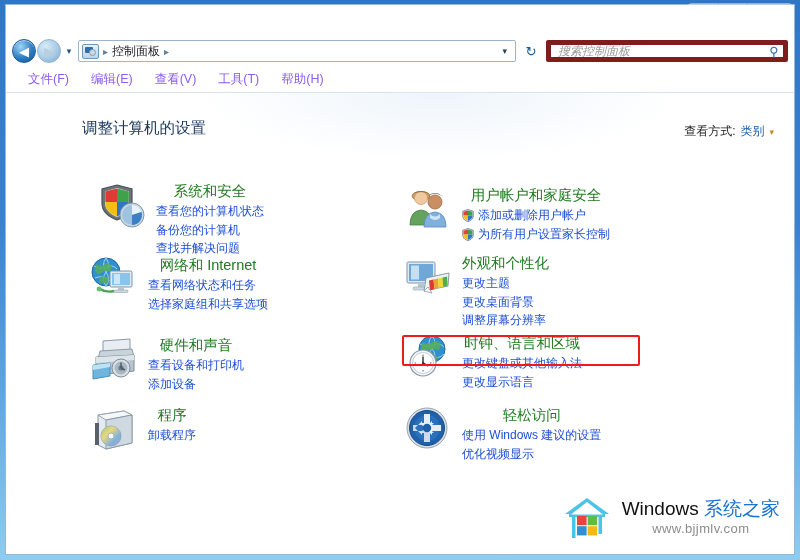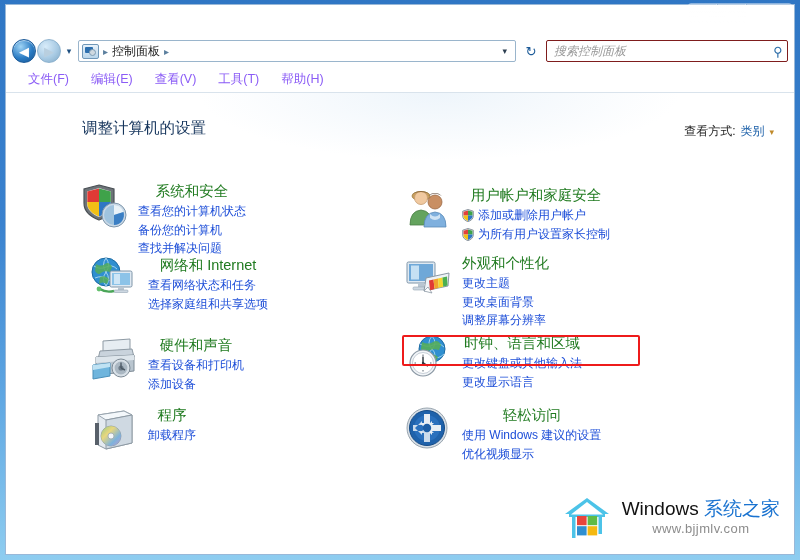--- a/index.html
+++ b/index.html
@@ -125,21 +125,21 @@
     width: 22px; height: 22px;
     display: flex; align-items: center; justify-content: center;
     color: #1e5c99; font-size: 13px;
     border: 1px solid transparent;
     flex: 0 0 auto;
     margin-right: 4px;
   }
   .searchbox {
     width: 242px; height: 22px;
     background: #ffffff;
-    border: 1px solid #7f1d1d;
+    border: 5px solid #7f1d1d;
     border-radius: 2px;
     display: flex; align-items: center;
     padding: 0 4px 0 7px;
     flex: 0 0 auto;
   }
   .searchbox input {
     border: none; outline: none;
     flex: 1 1 auto;
     font-size: 12px;
     color: #8c8c8c;
@@ -313,21 +313,21 @@
       <div class="page-title">调整计算机的设置</div>
 
       <div class="viewby">
         <span class="vb-label">查看方式:</span>
         <span class="vb-value">类别</span>
         <span class="vb-arrow">▾</span>
       </div>
 
       <div class="cats">
 
-        <div class="cat" style="left:74px; top:22px;">
+        <div class="cat" style="left:92px; top:22px;">
           <div class="cat-icon">
             <svg width="48" height="48" viewBox="0 0 48 48">
               <g transform="translate(1,2)">
                 <path d="M18 2 L33 6 V20 C33 29 26 34 18 37 C10 34 3 29 3 20 V6 Z" fill="#6d7378" stroke="#4a5055" stroke-width="1.2"></path>
                 <path d="M18 5 L30 8.5 V20 C30 27 24.5 31.3 18 34 C11.5 31.3 6 27 6 20 V8.5 Z" fill="#e8e8e8"></path>
                 <path d="M18 5.5 L18 19 L6.3 19 L6.3 8.6 Z" fill="#e03a35"></path>
                 <path d="M18 5.5 L29.8 8.6 L29.8 19 L18 19 Z" fill="#3fa24a"></path>
                 <path d="M6.3 19 L18 19 L18 33.6 C11.8 31 6.3 26.8 6.3 20 Z" fill="#f2c015"></path>
                 <path d="M18 19 L29.8 19 L29.8 20 C29.8 26.8 24.2 31 18 33.6 Z" fill="#2f77c4"></path>
               </g>

